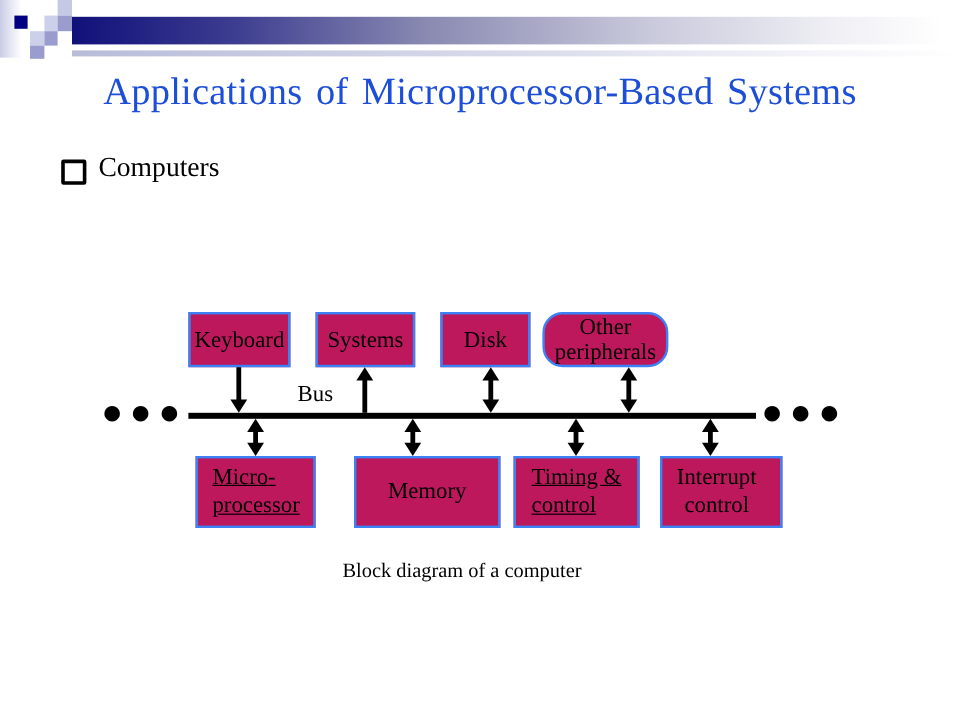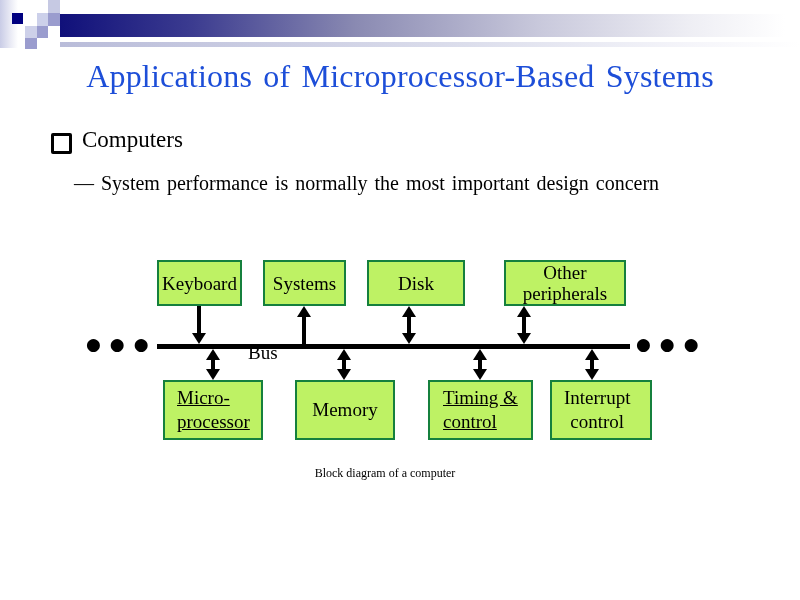--- a/index.html
+++ b/index.html
@@ -38,40 +38,40 @@
   .bullet-row { position:absolute; left:50px; top:127px; height:30px; }
   .bullet-sq {
     position:absolute; left:1px; top:6px; width:15px; height:15px;
     border:3px solid #000; border-radius:2px; background:#fff; display:inline-block;
   }
   .bullet-label { position:absolute; left:32px; top:0; font-size:23px; white-space:nowrap; }
   .subbullet {
     position:absolute; left:74px; top:172px; font-size:20px; word-spacing:2px; white-space:nowrap;
   }
   .caption {
-    position:absolute; left:230px; top:466px; width:310px; text-align:center; font-size:12px;
+    position:absolute; left:230px; top:466px; width:310px; text-align:center; font-size:17px;
   }
   
   .dbox {
-    position:absolute; box-sizing:border-box; border:2px solid #15803d; background:#bef264;
+    position:absolute; box-sizing:border-box; border:2px solid #3b82f6; background:#be185d;
     display:flex; align-items:center; justify-content:center; text-align:center;
     font-size:19px; line-height:21px; white-space:pre-line;
   }
   .row-top  { top:260px; height:46px; }
   .row-bot  { top:380px; height:60px; line-height:24px; }
   .box-keyboard  { left:157px; width:85px; }
   .box-monitor   { left:263px; width:83px; }
-  .box-disk      { left:367px; width:98px; }
-  .box-other     { left:504px; width:122px; }
+  .box-disk      { left:367px; width:75px; }
+  .box-other     { left:452px; width:105px;border-radius:17px; }
   .box-micro     { left:163px; width:100px; justify-content:flex-start; text-align:left; padding-left:12px;text-decoration:underline; }
-  .box-memory    { left:295px; width:100px; }
+  .box-memory    { left:295px; width:122px; }
   .box-timing    { left:428px; width:105px; justify-content:flex-start; text-align:left; padding-left:13px;text-decoration:underline; }
   .box-interrupt { left:550px; width:102px; justify-content:flex-start; text-align:center; padding-left:12px; }
   .bus-line { position:absolute; left:157px; top:344px; width:473px; height:5px; background:#000; }
-  .bus-label { position:absolute; left:248px; top:318px; font-size:19px;margin-top:24px; }
+  .bus-label { position:absolute; left:248px; top:318px; font-size:19px; }
   .dots { position:absolute; top:334px; font-size:17px; letter-spacing:9px; line-height:20px; color:#000;
           font-family:"DejaVu Sans",sans-serif; }
   .dots-left  { left:86px; }
   .dots-right { left:636px; }
   
   .arrow { position:absolute; width:16px; }
   .arrow .line { position:absolute; left:6px; width:4px; top:0; bottom:0; background:#000; }
   .arrow.ht .line { top:9px; }
   .arrow.hb .line { bottom:9px; }
   .ah { position:absolute; left:1px; width:0; height:0;
@@ -105,21 +105,20 @@
   <div class="sq sq-m2"></div>
   <div class="sq sq-m3"></div>
 
   <div class="title">Applications of Microprocessor-Based Systems</div>
 
   <div class="bullet-row">
     <span class="bullet-sq"></span>
     <span class="bullet-label">Computers</span>
   </div>
 
-  <div class="subbullet">— System performance is normally the most important design concern</div>
 
   <div>
 
     <div class="dbox row-top box-keyboard">Keyboard</div>
     <div class="dbox row-top box-monitor">Systems</div>
     <div class="dbox row-top box-disk">Disk</div>
     <div class="dbox row-top box-other">Other
 peripherals</div>
 
     <div class="arrow ar-top ar-keyboard hb">

